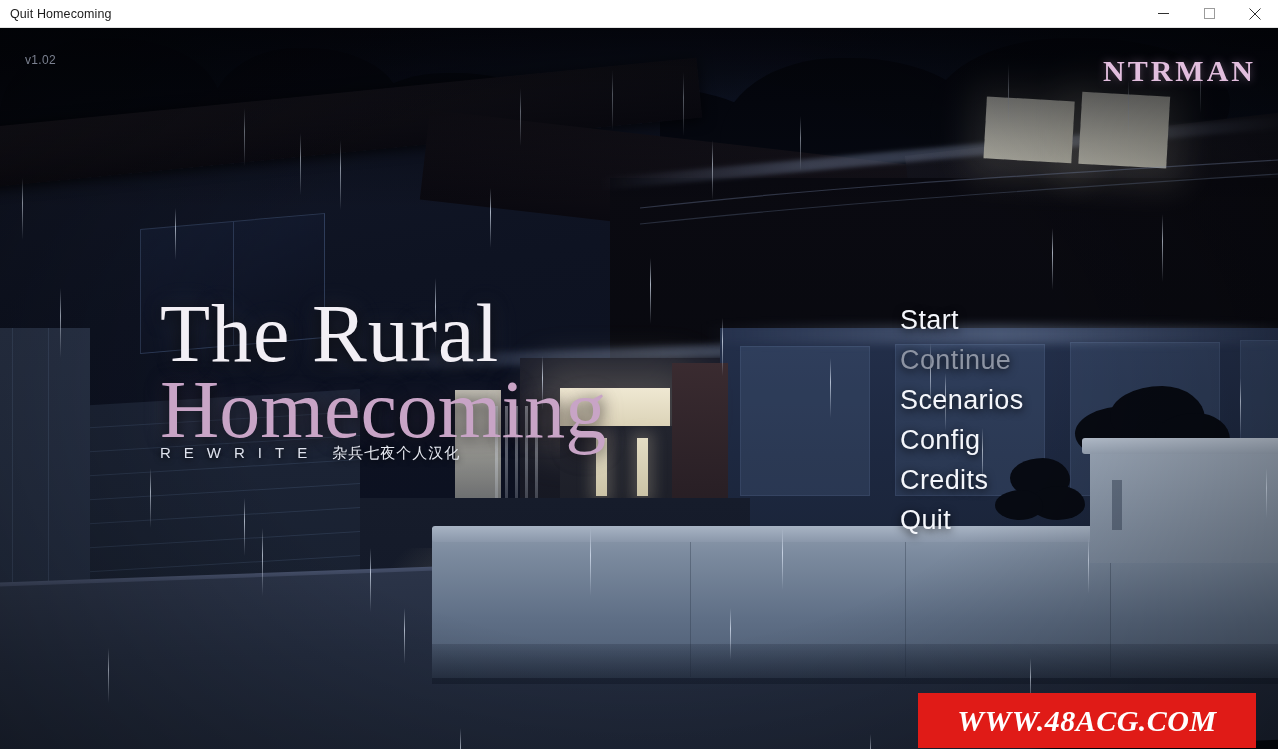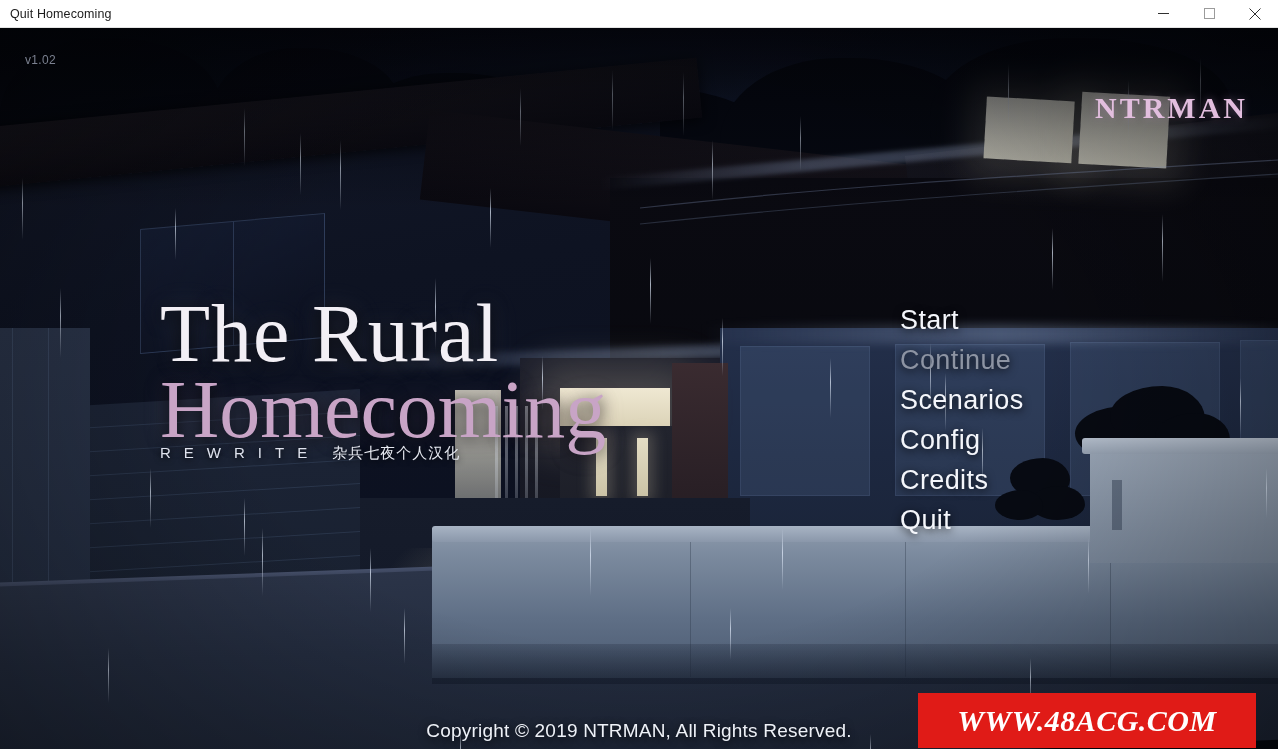--- a/index.html
+++ b/index.html
@@ -248,26 +248,25 @@
     background:linear-gradient(180deg, rgba(2,3,8,.85), rgba(2,3,8,0));
     pointer-events:none;
   }
 
   
   #version{
     position:absolute; left:25px; top:25px;
     font-size:12px; color:#7b8190; letter-spacing:.3px;
   }
   #ntrman{
-    position:absolute; right:30px; top:26px;
+    position:absolute; right:22px; top:26px;
     font-family:"Liberation Serif", serif;
     font-weight:bold; font-size:30px; letter-spacing:3px;
     color:#e2bede;
     text-shadow:0 0 10px rgba(190,150,190,.45);
-    margin-top:37px;
   }
 
   #titleblock{ position:absolute; left:160px; top:268px; }
   .tline1{
     font-family:"Liberation Serif", serif;
     font-size:82px; line-height:76px; color:#f2eff5; font-weight:normal;
     letter-spacing:1px;
     text-shadow:0 3px 16px rgba(0,0,0,.85), 0 0 28px rgba(200,205,230,.20);
   }
   .tline2{
@@ -503,19 +502,18 @@
 
   <div id="titleblock">
     <div class="tline1">The Rural</div>
     <div class="tline2">Homecoming</div>
     <div class="tsub">
       <span class="rw">REWRITE</span>
       <span class="cn">杂兵七夜个人汉化</span>
     </div>
   </div>
 
-  <div id="copyright">Copyright © 2019 NTRMAN, All Rights Reserved.</div>
 
   <div id="watermark">
     <span>WWW.48ACG.COM</span>
   </div>
 
 </div>
 
 </body></html>

